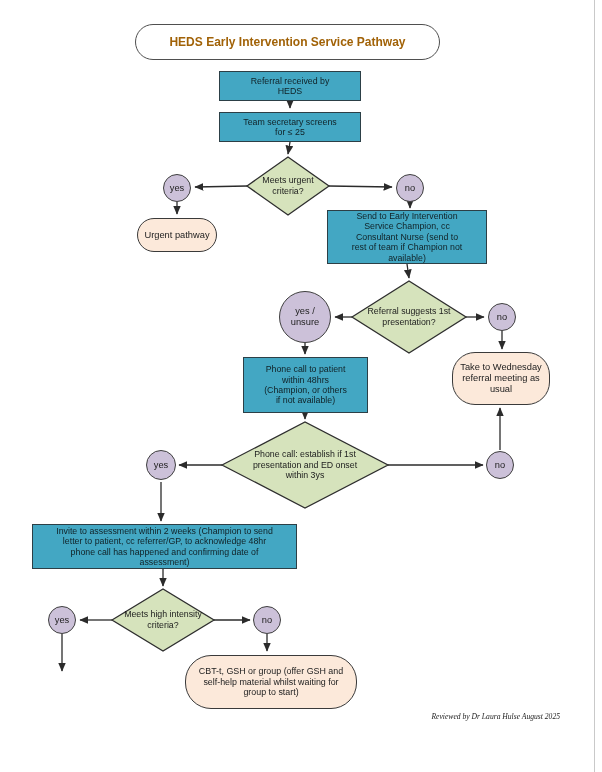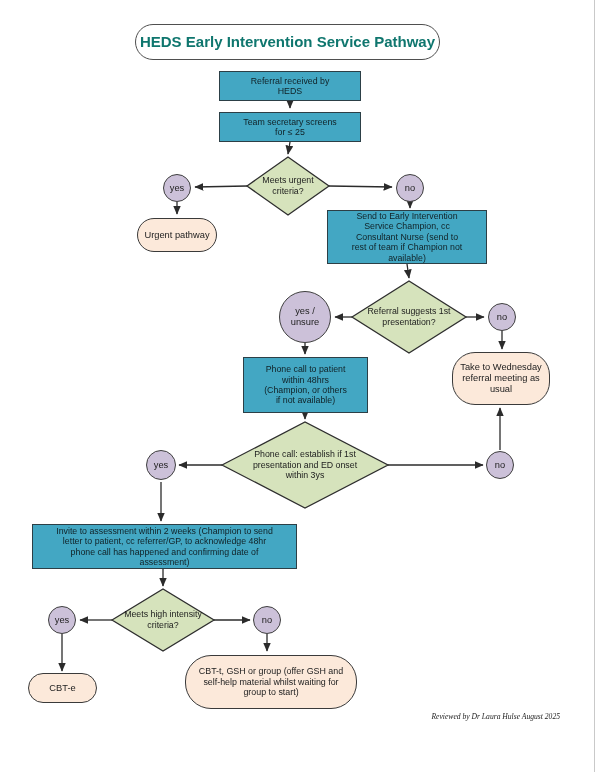--- a/index.html
+++ b/index.html
@@ -8,21 +8,21 @@
     font-family:"Liberation Sans", sans-serif;color:#1c1c1c;
   }
   .page-edge{position:absolute;top:0;right:7px;width:1px;height:772px;background:#c9c9c9;}
   .wires{position:absolute;left:0;top:0;}
   .node{
     position:absolute;display:flex;align-items:center;justify-content:center;
     text-align:center;box-sizing:border-box;line-height:1.18;
   }
   .title-box{
     background:#ffffff;border:1.6px solid #4f4f4f;border-radius:19px;
-    font-weight:bold;font-size:15px;color:#0f766e;align-items:center;
+    font-weight:bold;font-size:12px;color:#a16207;align-items:center;
   }
   .rect{
     background:#43a7c3;border:1.4px solid #2c3f46;
     font-size:8.8px;color:#102126;padding:2px 20px;
   }
   .pill{
     background:#fce9da;border:1.3px solid #3a3a3a;
     font-size:9.3px;color:#222;padding:2px 5px;
   }
   .circle{
@@ -143,23 +143,20 @@
   <div class="node circle" style="left:253px;top:606px;width:28px;height:28px;">
     <span>no</span>
   </div>
 
   <div class="node pill" style="left:137px;top:218px;width:80px;height:34px;border-radius:17px;">
     <span>Urgent pathway</span>
   </div>
   <div class="node pill" style="left:452px;top:352px;width:98px;height:53px;border-radius:23px;">
     <span>Take to Wednesday referral meeting as usual</span>
   </div>
-  <div class="node pill" style="left:28px;top:673px;width:69px;height:30px;border-radius:15px;">
-    <span>CBT-e</span>
-  </div>
   <div class="node pill" style="left:185px;top:655px;width:172px;height:54px;border-radius:26px;font-size:8.9px;">
     <span>CBT-t, GSH or group (offer GSH and self-help material whilst waiting for group to start)</span>
   </div>
 
   <div class="footnote" style="left:415px;top:712px;width:145px;text-align:right;">
     <span>Reviewed by Dr Laura Hulse August 2025</span>
   </div>
 
   <div class="page-edge"></div>
 </div>

